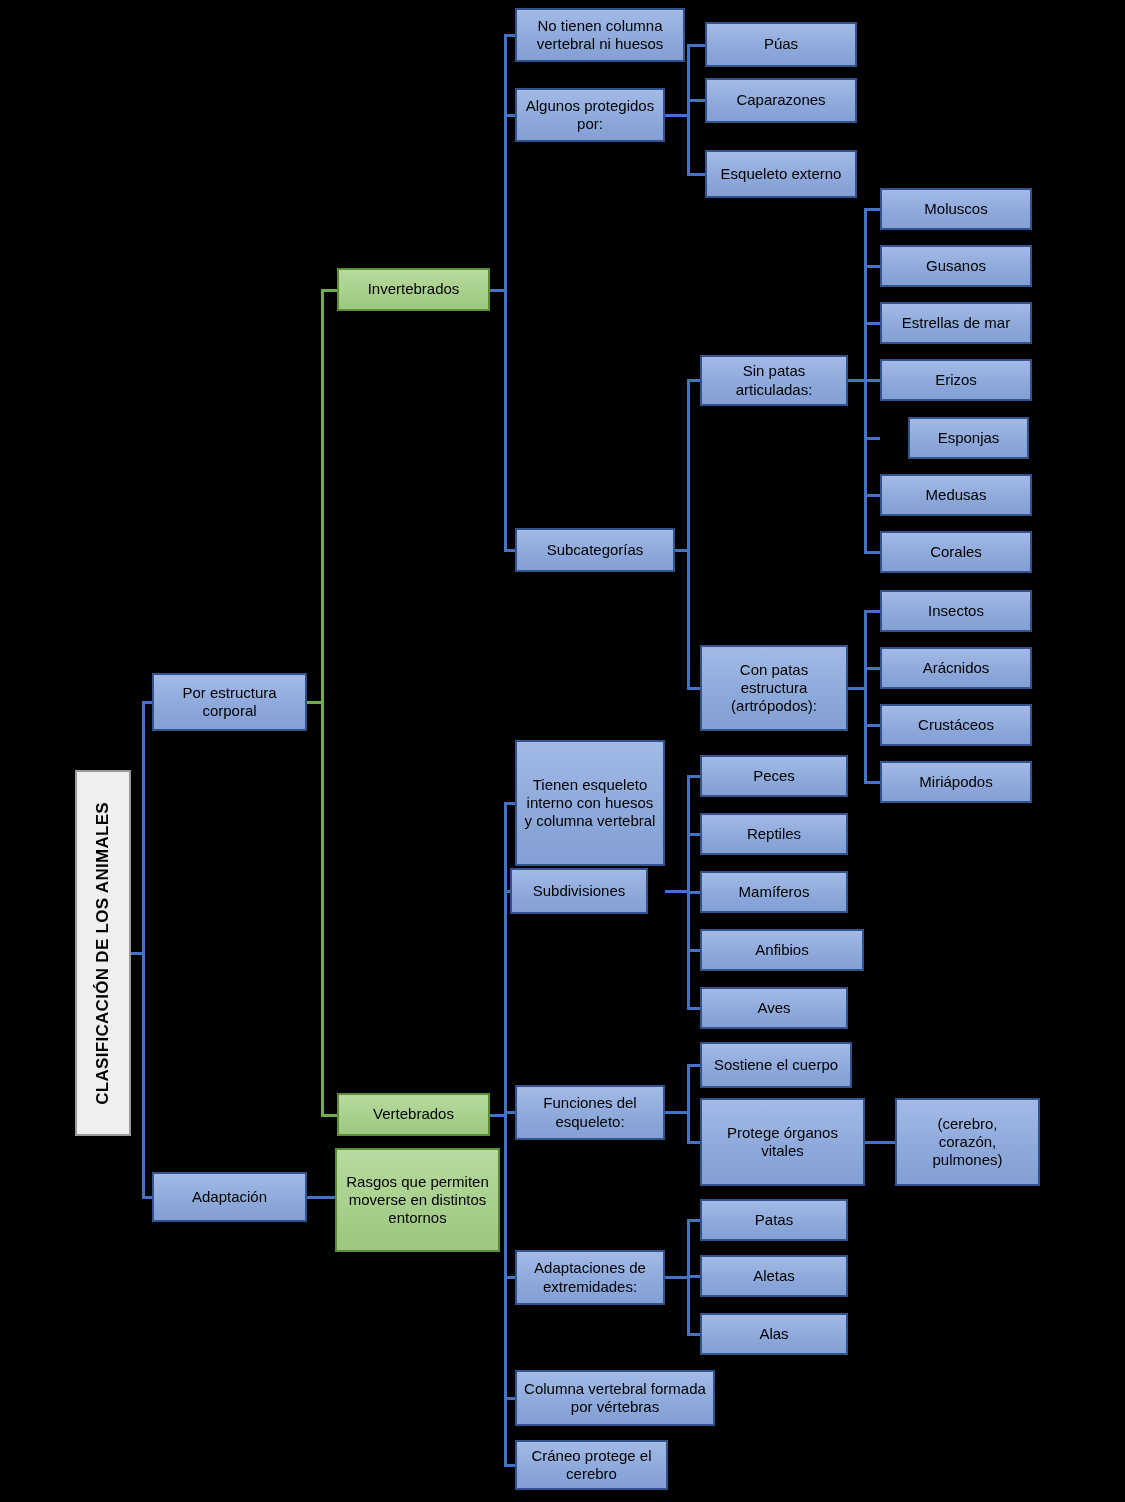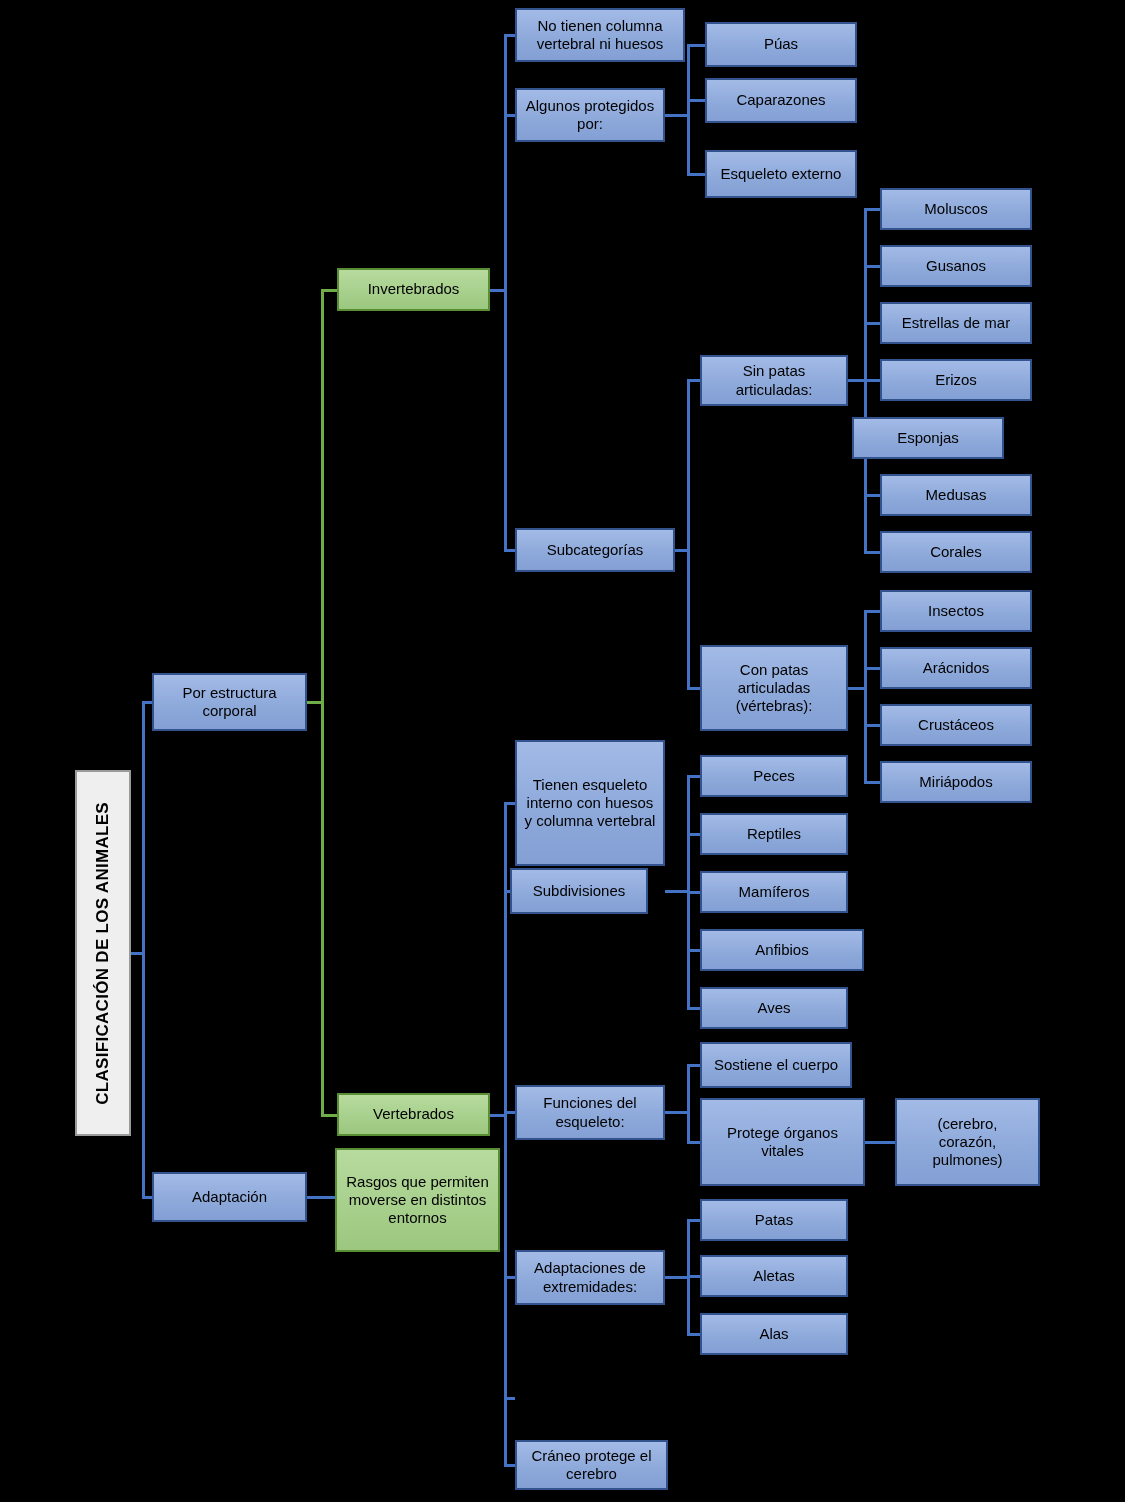--- a/index.html
+++ b/index.html
@@ -99,25 +99,25 @@
   <div class="box blue" style="left:705px;top:22px;width:152px;height:45px">Púas</div>
   <div class="box blue" style="left:705px;top:78px;width:152px;height:45px">Caparazones</div>
   <div class="box blue bold" style="left:515px;top:528px;width:160px;height:44px">Subcategorías</div>
 
   <div class="box blue" style="left:705px;top:150px;width:152px;height:48px">Esqueleto externo</div>
   <div class="box blue" style="left:700px;top:355px;width:148px;height:51px">Sin patas articuladas:</div>
   <div class="box blue" style="left:880px;top:188px;width:152px;height:42px">Moluscos</div>
   <div class="box blue" style="left:880px;top:245px;width:152px;height:42px">Gusanos</div>
   <div class="box blue" style="left:880px;top:302px;width:152px;height:42px">Estrellas de mar</div>
   <div class="box blue" style="left:880px;top:359px;width:152px;height:42px">Erizos</div>
-  <div class="box blue" style="left:852px;top:417px;width:152px;height:42px">Esponjas</div>
+  <div class="box blue" style="left:908px;top:417px;width:121px;height:42px">Esponjas</div>
   <div class="box blue" style="left:880px;top:474px;width:152px;height:42px">Medusas</div>
   <div class="box blue" style="left:880px;top:531px;width:152px;height:42px">Corales</div>
 
-  <div class="box blue" style="left:700px;top:645px;width:148px;height:86px">Con patas articuladas (vértebras):</div>
+  <div class="box blue" style="left:700px;top:645px;width:148px;height:86px">Con patas estructura (artrópodos):</div>
   <div class="box blue" style="left:880px;top:590px;width:152px;height:42px">Insectos</div>
   <div class="box blue" style="left:880px;top:647px;width:152px;height:42px">Arácnidos</div>
   <div class="box blue" style="left:880px;top:704px;width:152px;height:42px">Crustáceos</div>
   <div class="box blue" style="left:880px;top:761px;width:152px;height:42px">Miriápodos</div>
 
   <div class="box blue" style="left:515px;top:740px;width:150px;height:126px">Tienen esqueleto interno con huesos y columna vertebral</div>
   <div class="box blue bold" style="left:510px;top:868px;width:138px;height:46px">Subdivisiones</div>
   <div class="box blue" style="left:700px;top:755px;width:148px;height:42px">Peces</div>
   <div class="box blue" style="left:700px;top:813px;width:148px;height:42px">Reptiles</div>
   <div class="box blue" style="left:700px;top:871px;width:148px;height:42px">Mamíferos</div>
@@ -127,14 +127,15 @@
   <div class="box blue" style="left:515px;top:1085px;width:150px;height:55px">Funciones del esqueleto:</div>
   <div class="box blue" style="left:700px;top:1042px;width:152px;height:46px">Sostiene el cuerpo</div>
   <div class="box blue" style="left:700px;top:1098px;width:165px;height:88px">Protege órganos vitales</div>
   <div class="box blue" style="left:895px;top:1098px;width:145px;height:88px;padding:3px 12px">(cerebro, corazón, pulmones)</div>
 
   <div class="box blue" style="left:515px;top:1250px;width:150px;height:55px">Adaptaciones de extremidades:</div>
   <div class="box blue" style="left:700px;top:1199px;width:148px;height:42px">Patas</div>
   <div class="box blue" style="left:700px;top:1255px;width:148px;height:42px">Aletas</div>
   <div class="box blue" style="left:700px;top:1313px;width:148px;height:42px">Alas</div>
 
+  <div class="box blue" style="left:515px;top:1370px;width:200px;height:56px">Columna vertebral formada por vértebras</div>
   <div class="box blue" style="left:515px;top:1440px;width:153px;height:50px">Cráneo protege el cerebro</div>
 </div>
 
 </body></html>

